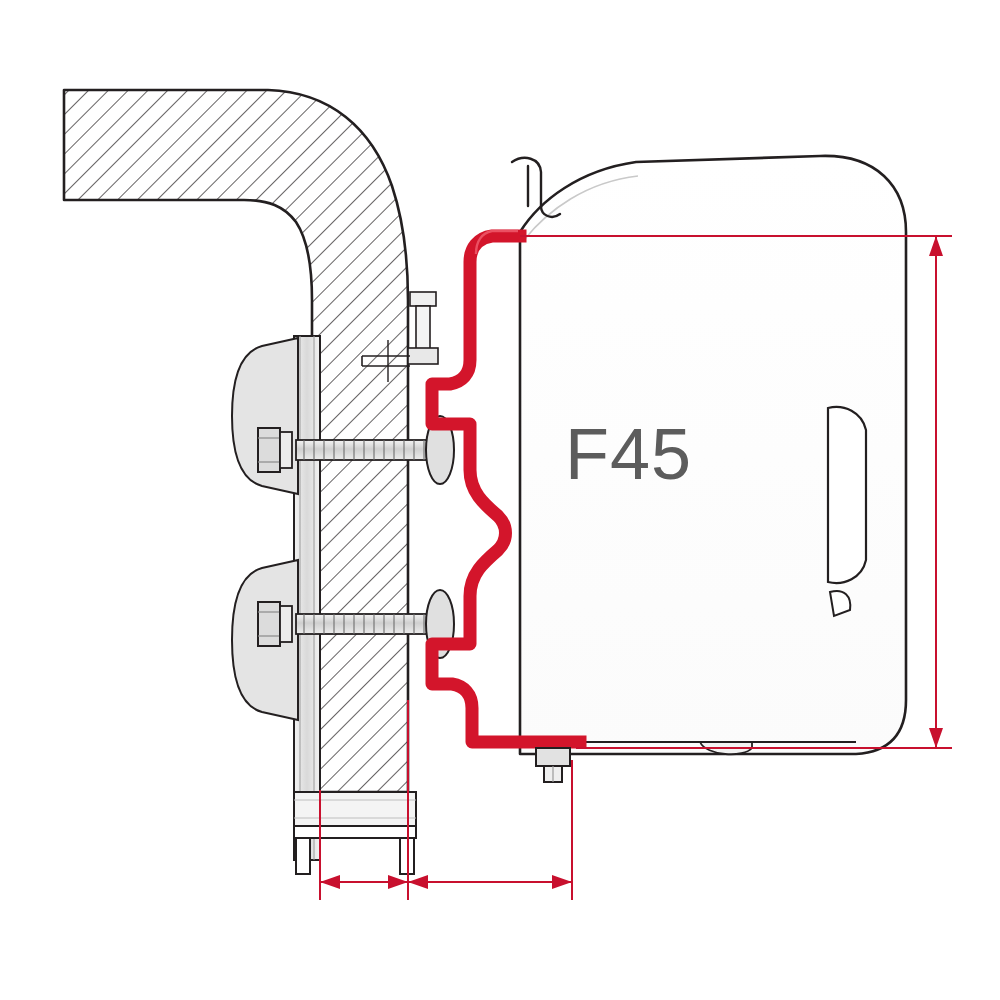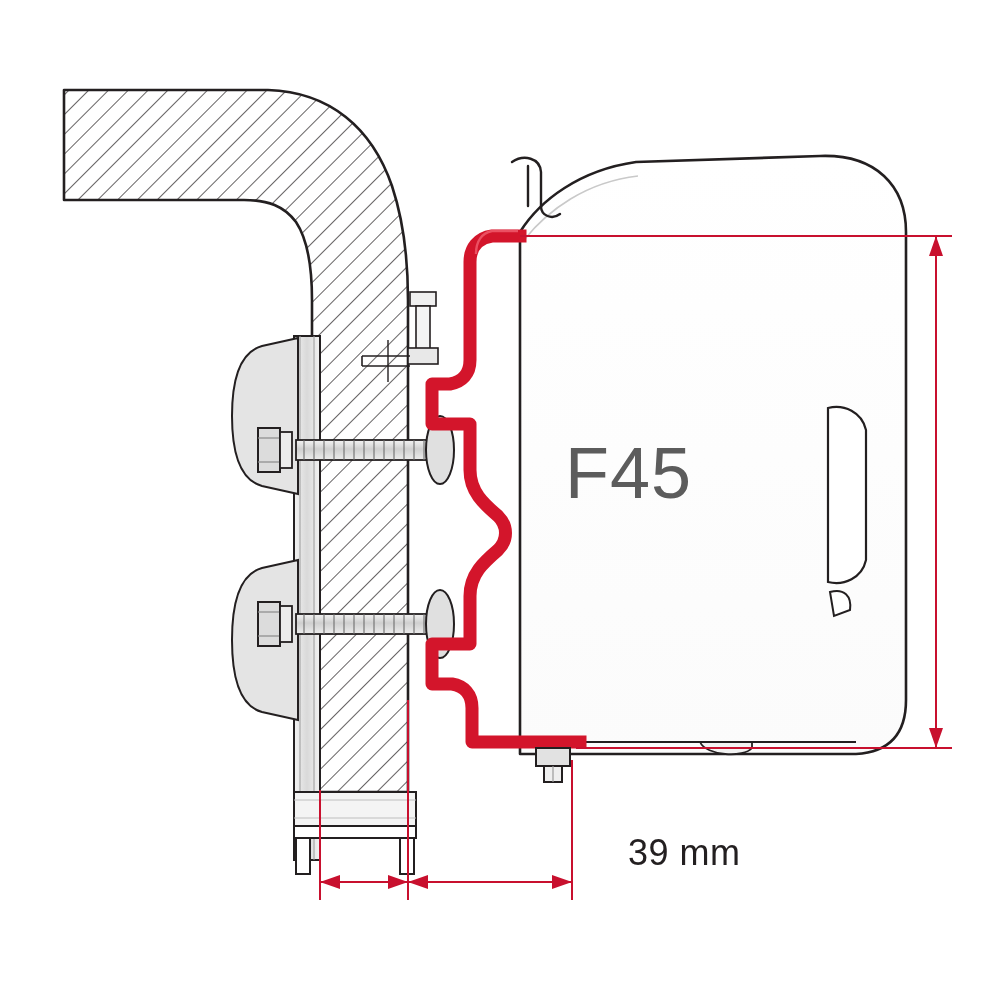--- a/index.html
+++ b/index.html
@@ -33,21 +33,21 @@
     top: 406px;
     transform: rotate(-90deg);
     transform-origin: right top;
   }
   #label-horizontal {
     left: 628px;
     top: 832px;
   }
   #label-product {
     left: 565px;
-    top: 432px;
+    top: 413px;
     font-size: 72px;
     color: #5c5c5c;
     letter-spacing: 1px;
   }
 </style>
 </head>
 <body>
 
 <div id="canvas">
 
@@ -267,17 +267,16 @@
       <polygon points="572,882 552,875 552,889" fill="#c8102e" stroke="none"></polygon>
 
       <line x1="320" y1="882" x2="408" y2="882"></line>
       <polygon points="408,882 388,875 388,889" fill="#c8102e" stroke="none"></polygon>
       <polygon points="320,882 340,875 340,889" fill="#c8102e" stroke="none"></polygon>
     </g>
   </svg>
 
   <div class="dim-label" id="label-vertical">119 mm</div>
 
-  <div class="dim-label" id="label-horizontal">39 mm</div>
 
   <div class="dim-label" id="label-product">F45</div>
 
 </div>
 
 </body></html>

